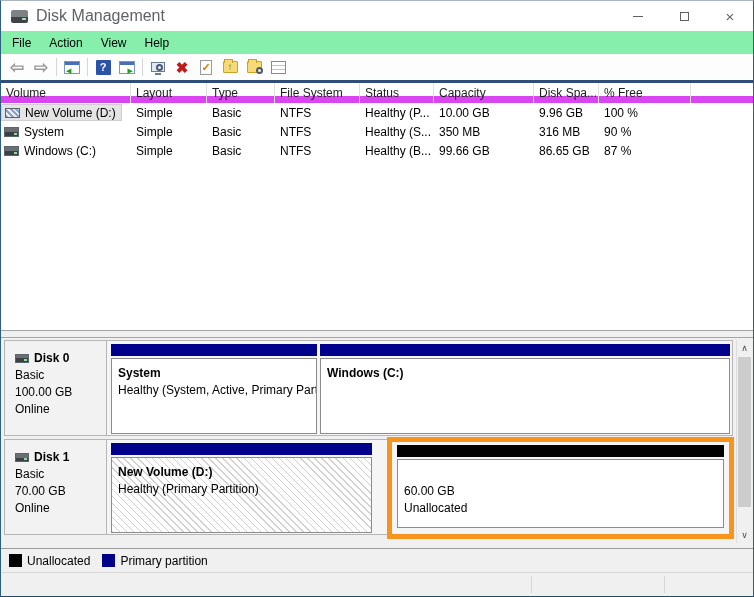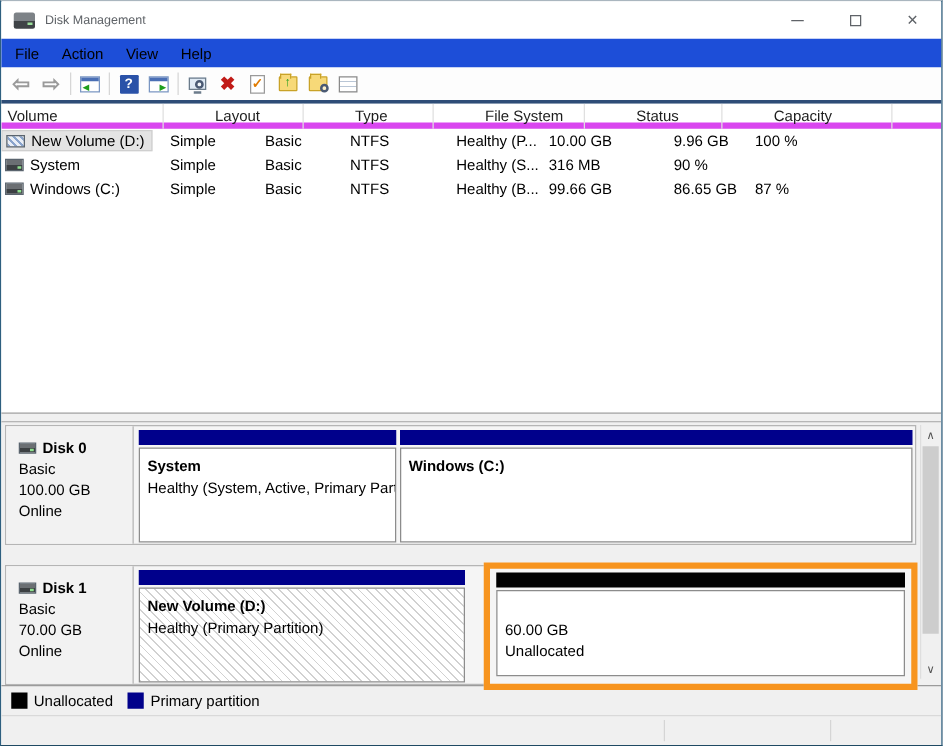--- a/index.html
+++ b/index.html
@@ -13,28 +13,28 @@
     width:754px;height:597px;position:relative;background:#fff;
     border:1px solid;border-color:#aab6bf #2e5f7f #1f4a63 #2e5f7f;
     display:flex;flex-direction:column;overflow:hidden;
     font-size:12px;color:#000;
   }
   
   .titlebar{height:30px;background:#fff;display:flex;align-items:center;flex:0 0 auto;}
   .app-icon{width:17px;height:13px;margin:0 8px 0 10px;position:relative;
     background:linear-gradient(#7d8287 0 55%,#3f4347 55% 100%);border-radius:2px;flex:0 0 auto;}
   .app-icon::after{content:"";position:absolute;right:2px;top:8px;width:4px;height:2px;background:#9be09b;}
-  .title-text{color:#5f6368;font-size:10px;}
+  .title-text{color:#5f6368;font-size:16px;}
   .win-controls{margin-left:auto;display:flex;height:100%;}
   .win-btn{width:46px;height:100%;display:flex;align-items:center;justify-content:center;color:#5f6368;}
   .min-glyph{width:10px;height:1px;background:#5f6368;display:inline-block;}
   .max-glyph{width:9px;height:9px;border:1px solid #5f6368;display:inline-block;}
   .close-glyph{font-size:15px;line-height:1;color:#5f6368;}
   
-  .menubar{height:23px;display:flex;align-items:center;padding-left:2px;background:#1d4ed8;flex:0 0 auto;}
+  .menubar{height:23px;display:flex;align-items:center;padding-left:2px;background:#86efac;flex:0 0 auto;}
   .menu-item{padding:3px 9px;color:#000;}
   
   .toolbar{height:26px;display:flex;align-items:center;padding-left:4px;background:#fdfdfd;flex:0 0 auto;}
   .tb-btn{width:24px;height:22px;display:flex;align-items:center;justify-content:center;position:relative;}
   .tb-sep{width:1px;height:18px;background:#d6d6d6;margin:0 3px;}
   .arrow-glyph{font-size:17px;color:#9a9a9a;font-weight:bold;line-height:1;}
   .mini-win{width:16px;height:13px;border:1px solid #7a96c2;background:#fff;position:relative;}
   .mini-win .bar{position:absolute;left:0;top:0;right:0;height:3px;background:#4a6fb5;}
   .mini-win .tri{position:absolute;top:5px;font-size:7px;line-height:1;color:#1e9e1e;}
   .tri-left{left:1px;} .tri-right{right:1px;}
@@ -49,37 +49,37 @@
   .folder{width:15px;height:12px;background:#f7d978;border:1px solid #c9a227;border-radius:1px;position:relative;display:flex;align-items:center;justify-content:center;}
   .folder::before{content:"";position:absolute;top:-3px;left:0;width:7px;height:3px;background:#f7d978;border:1px solid #c9a227;border-bottom:none;}
   .folder .up{color:#1e9e1e;font-weight:bold;font-size:10px;line-height:1;}
   .props{width:15px;height:13px;border:1px solid #8a8a8a;background:
     repeating-linear-gradient(#fff 0 3px,#b9c6d6 3px 4px);}
   
   .top-divider{height:3px;background:#2e4d77;flex:0 0 auto;}
   
   .list-pane{height:247px;background:#fff;flex:0 0 auto;overflow:hidden;}
   .vrow{display:grid;grid-template-columns:130px 76px 68px 85px 74px 100px 65px 92px auto;align-items:center;}
-  .list-header{height:20px;border-bottom:5px solid #d946ef;gap:36px;}
+  .list-header{height:20px;border-bottom:7px solid #d946ef;}
   .hcell{height:20px;display:flex;align-items:center;padding-left:5px;border-right:1px solid #e0e0e0;
     color:#1d1d1d;white-space:nowrap;overflow:hidden;}
   .hcell.last{border-right:none;}
   .lrow{height:19px;}
   .lcell{padding-left:5px;white-space:nowrap;overflow:hidden;display:flex;align-items:center;height:19px;}
   .vol-cell .sel-wrap{display:flex;align-items:center;height:17px;padding:0 3px 0 0;width:121px;}
   .row-selected .sel-wrap{background:#e4e4e4;border:1px solid #cfcfcf;}
   .vicon{width:15px;height:10px;margin:0 5px 0 3px;flex:0 0 auto;position:relative;border:1px solid #5a646e;}
   .vicon.drive{background:linear-gradient(#6b6f73 0 50%,#3c4043 50% 100%);}
   .vicon.drive::after{content:"";position:absolute;right:1px;top:5px;width:3px;height:2px;background:#8fe08f;}
   .vicon.hatched{background:repeating-linear-gradient(45deg,#8aa4cc 0 2px,#e9eef6 2px 4px);}
   
   .splitter{height:8px;background:#f0f0f0;border-top:1px solid #a3a3a3;border-bottom:1px solid #a3a3a3;flex:0 0 auto;}
   
   .graph-pane{height:210px;background:#f0f0f0;position:relative;flex:0 0 auto;padding:2px 20px 0 3px;}
-  .disk-row{height:96px;display:flex;background:#f5f5f5;border:1px solid #b5b5b5;margin-bottom:16px;}
+  .disk-row{height:96px;display:flex;background:#f5f5f5;border:1px solid #b5b5b5;margin-bottom:3px;}
   .disk-info{width:102px;flex:0 0 auto;border-right:1px solid #b5b5b5;background:#f2f2f2;padding:9px 6px 0 10px;line-height:17px;}
   .disk-info .dlabel{display:flex;align-items:center;font-weight:bold;}
   .dicon{width:14px;height:9px;margin-right:5px;border:1px solid #5a646e;position:relative;flex:0 0 auto;
     background:linear-gradient(#6b6f73 0 50%,#3c4043 50% 100%);}
   .dicon::after{content:"";position:absolute;right:1px;top:4px;width:3px;height:2px;background:#8fe08f;}
   .partitions{flex:1;position:relative;}
   .part{position:absolute;top:3px;height:91px;}
   .pband{height:12px;background:var(--primary-partition,#00008B);}
   .pband.black{background:var(--unallocated,#000);}
   .pbody{margin-top:2px;height:76px;background:#fff;border:1px solid #8c8c8c;padding:6px 0 0 6px;line-height:17px;overflow:hidden;}
@@ -222,20 +222,21 @@
       <div class="lcell vol-cell" style="padding-left:0;">
         <span class="sel-wrap">
           <span class="vicon drive"></span>
           <span>System</span>
         </span>
       </div>
       <div class="lcell">Simple</div>
       <div class="lcell">Basic</div>
       <div class="lcell">NTFS</div>
       <div class="lcell">Healthy (S...</div>
+      <div class="lcell">350 MB</div>
       <div class="lcell">316 MB</div>
       <div class="lcell">90 %</div>
       <div class="lcell"></div>
     </div>
 
     <div class="vrow lrow">
       <div class="lcell vol-cell" style="padding-left:0;">
         <span class="sel-wrap">
           <span class="vicon drive"></span>
           <span>Windows (C:)</span>

